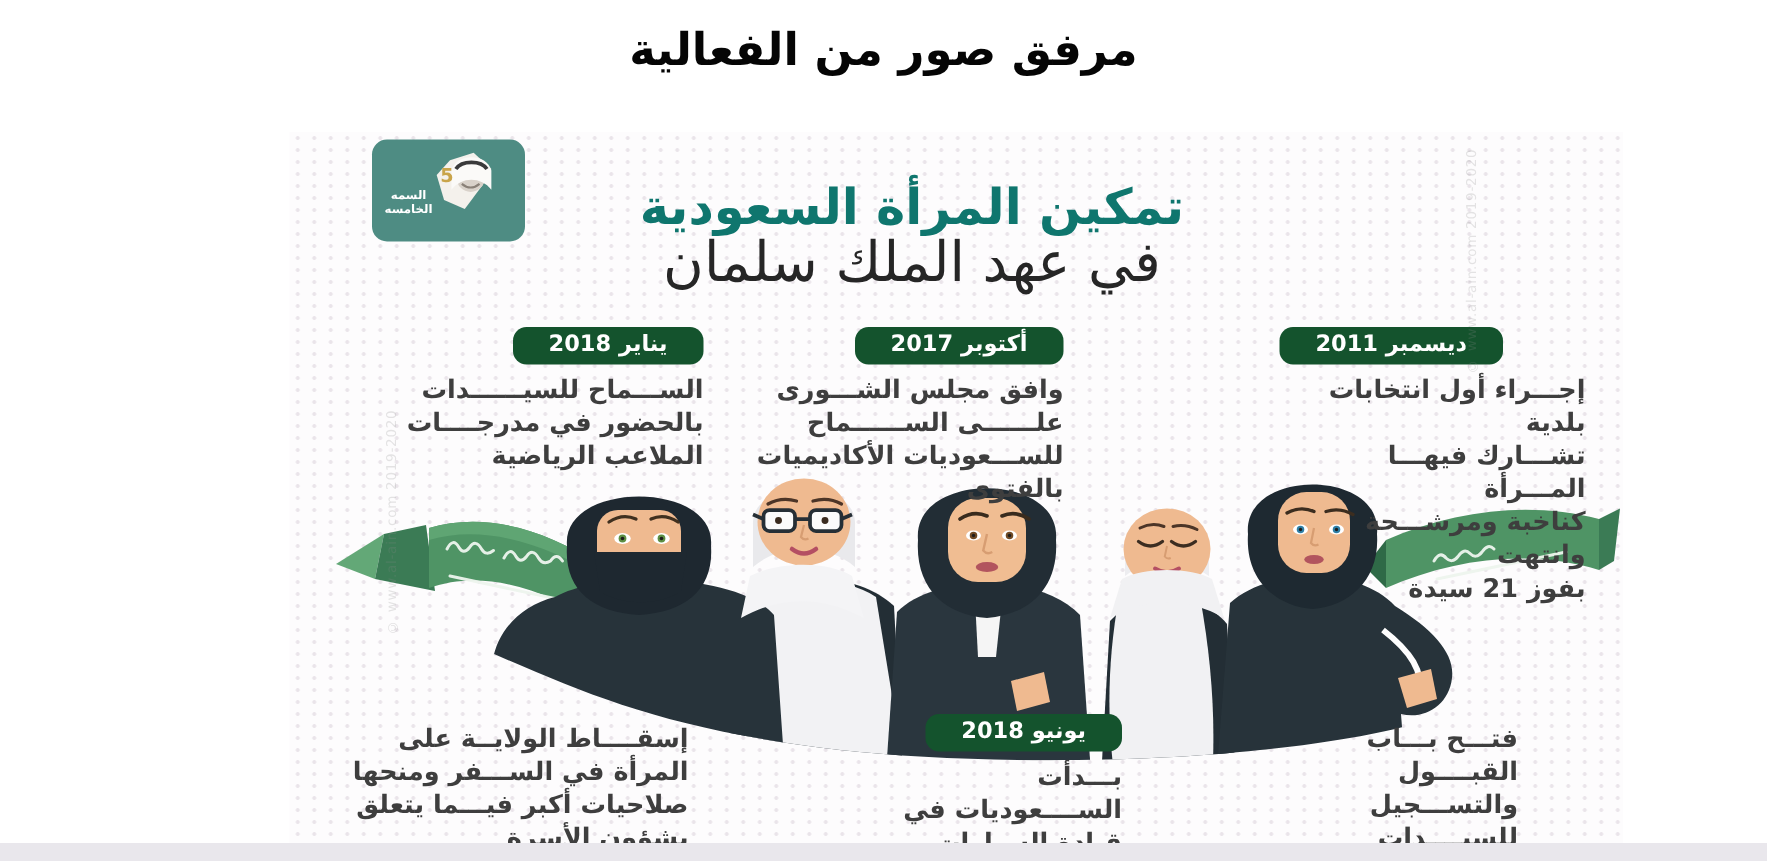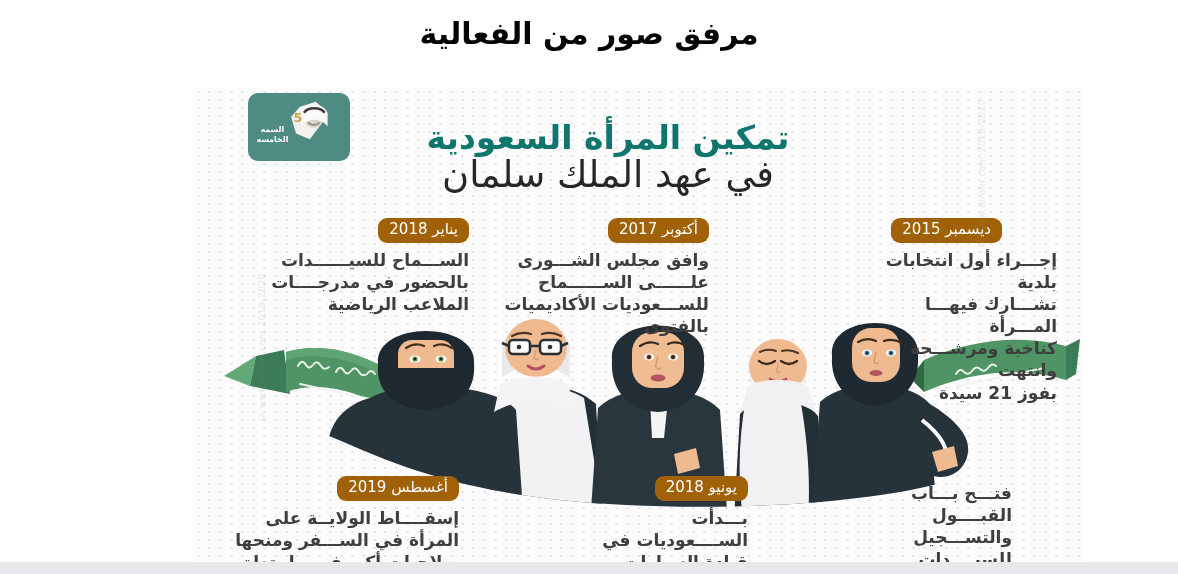--- a/index.html
+++ b/index.html
@@ -35,23 +35,23 @@
   
   #main-title{
     left:388px;top:120px;width:440px;text-align:center;direction:rtl;
   }
   #main-title .l1{font-size:33px;font-weight:bold;color:#0f766e;line-height:1.1;}
   #main-title .l2{font-size:37px;font-weight:normal;color:#262626;line-height:1.05;}
 
   
   .event{direction:rtl;text-align:right;}
   .badge{
-    display:inline-block;background:#a16207;color:#ffffff;
-    font-size:15px;font-weight:normal;line-height:1;
-    padding:4px 11px 6px;border-radius:9px;
+    display:inline-block;background:#14532d;color:#ffffff;
+    font-size:15px;font-weight:bold;line-height:1;
+    padding:4px 24px 6px;border-radius:9px;
   }
   .badge.inset{margin-right:55px;}
   .blurb{
     margin-top:6px;font-size:17px;font-weight:bold;color:#3e3e3e;
     line-height:1.3;white-space:pre-line;
   }
   #ev-t0{top:218px;right:121px;width:205px;}
   #ev-t1{top:218px;right:469px;width:210px;}
   #ev-t2{top:218px;right:709px;width:225px;}
   #ev-b0{top:476px;right:166px;width:168px;}
@@ -211,21 +211,21 @@
         <circle cx="691" cy="61" r="2.5" fill="#2e7fa6"></circle>
       <circle cx="667" cy="61" r="1.1" fill="#1c1c1c"></circle>
         <circle cx="691" cy="61" r="1.1" fill="#1c1c1c"></circle>
       <path d="M676,60 l-2,10 q2,2.5 5,1" fill="none" stroke="#d79d72" stroke-width="1.5"></path>
       <ellipse cx="676" cy="81" rx="6.5" ry="3" fill="#b2545e"></ellipse>
     </g>
   </svg>
 </div>
 
 <div class="abs event" id="ev-t0">
-  <span class="badge inset">ديسمبر 2015</span>
+  <span class="badge inset">ديسمبر 2011</span>
   <div class="blurb">إجـــراء أول انتخابات بلدية
 تشـــارك فيهـــا المـــرأة
 كناخبة ومرشـــحة وانتهت
 بفوز 21 سيدة</div>
 </div>
 <div class="abs event" id="ev-t1">
   <span class="badge">أكتوبر 2017</span>
   <div class="blurb">وافق مجلس الشـــورى
 علــــــى الســــــماح
 للســـعوديات الأكاديميات
@@ -243,21 +243,20 @@
 والتســـجيل للسيــــدات
 بعـــدد مـــن الوظائــــف
 العسكرية والتجارية</div>
 </div>
 <div class="abs event" id="ev-b1">
   <span class="badge">يونيو 2018</span>
   <div class="blurb">بـــدأت الســــعوديات في
 قيادة السيارات</div>
 </div>
 <div class="abs event" id="ev-b2">
-  <span class="badge">أغسطس 2019</span>
   <div class="blurb">إسقــــاط الولايــة على
 المرأة في الســـفر ومنحها
 صلاحيات أكبر فيـــما يتعلق
 بشؤون الأسرة</div>
 </div>
 
 <div class="abs watermark" id="wm-1">© www.al-ain.com 2019-2020</div>
 <div class="abs watermark" id="wm-2">© www.al-ain.com 2019-2020</div>
 
 <div class="abs" id="bottom-strip"></div>

